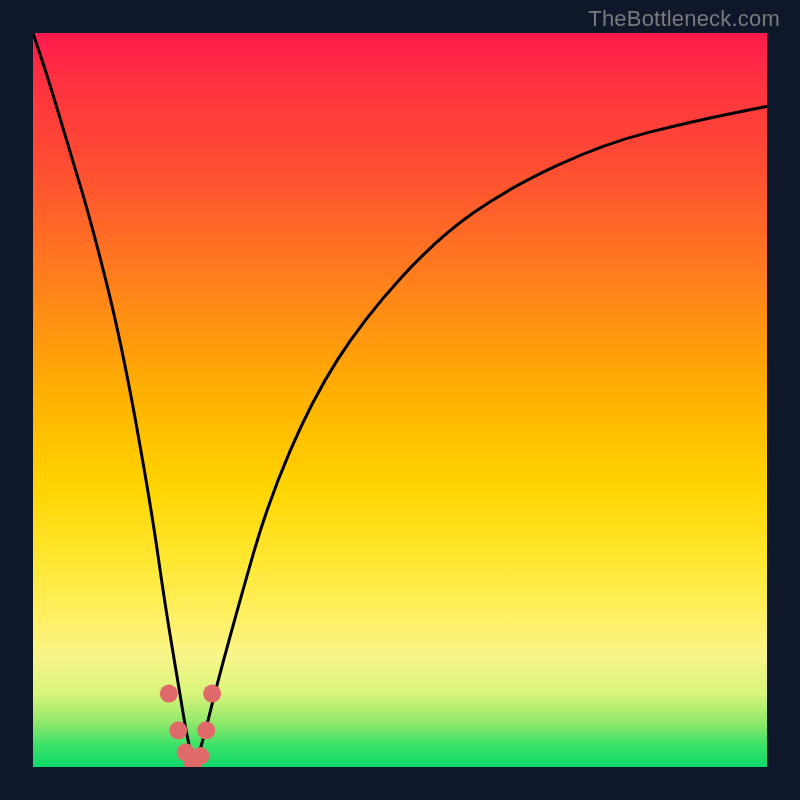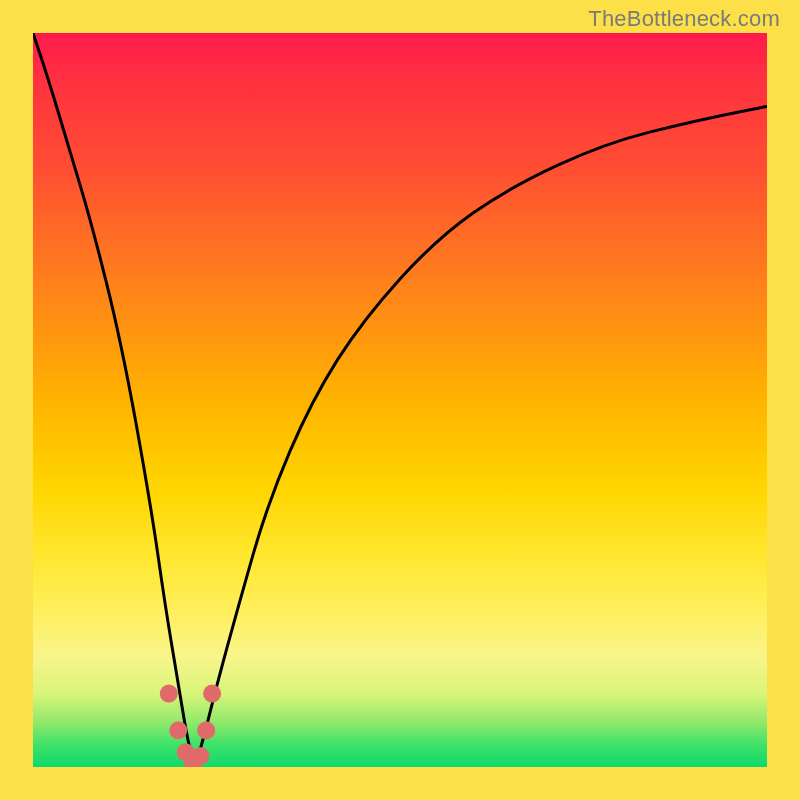--- a/index.html
+++ b/index.html
@@ -8,21 +8,21 @@
     width: 800px;
     height: 800px;
     background: #000;
     overflow: hidden;
     font-family: Arial, Helvetica, sans-serif;
   }
   .frame {
     position: absolute;
     left: 0; top: 0;
     width: 800px; height: 800px;
-    background: #fde047;
+    background: #0f172a;
   }
   .plot {
     position: absolute;
     left: 33px;
     top: 33px;
     width: 734px;
     height: 734px;
     
     background: linear-gradient(
       to bottom,

